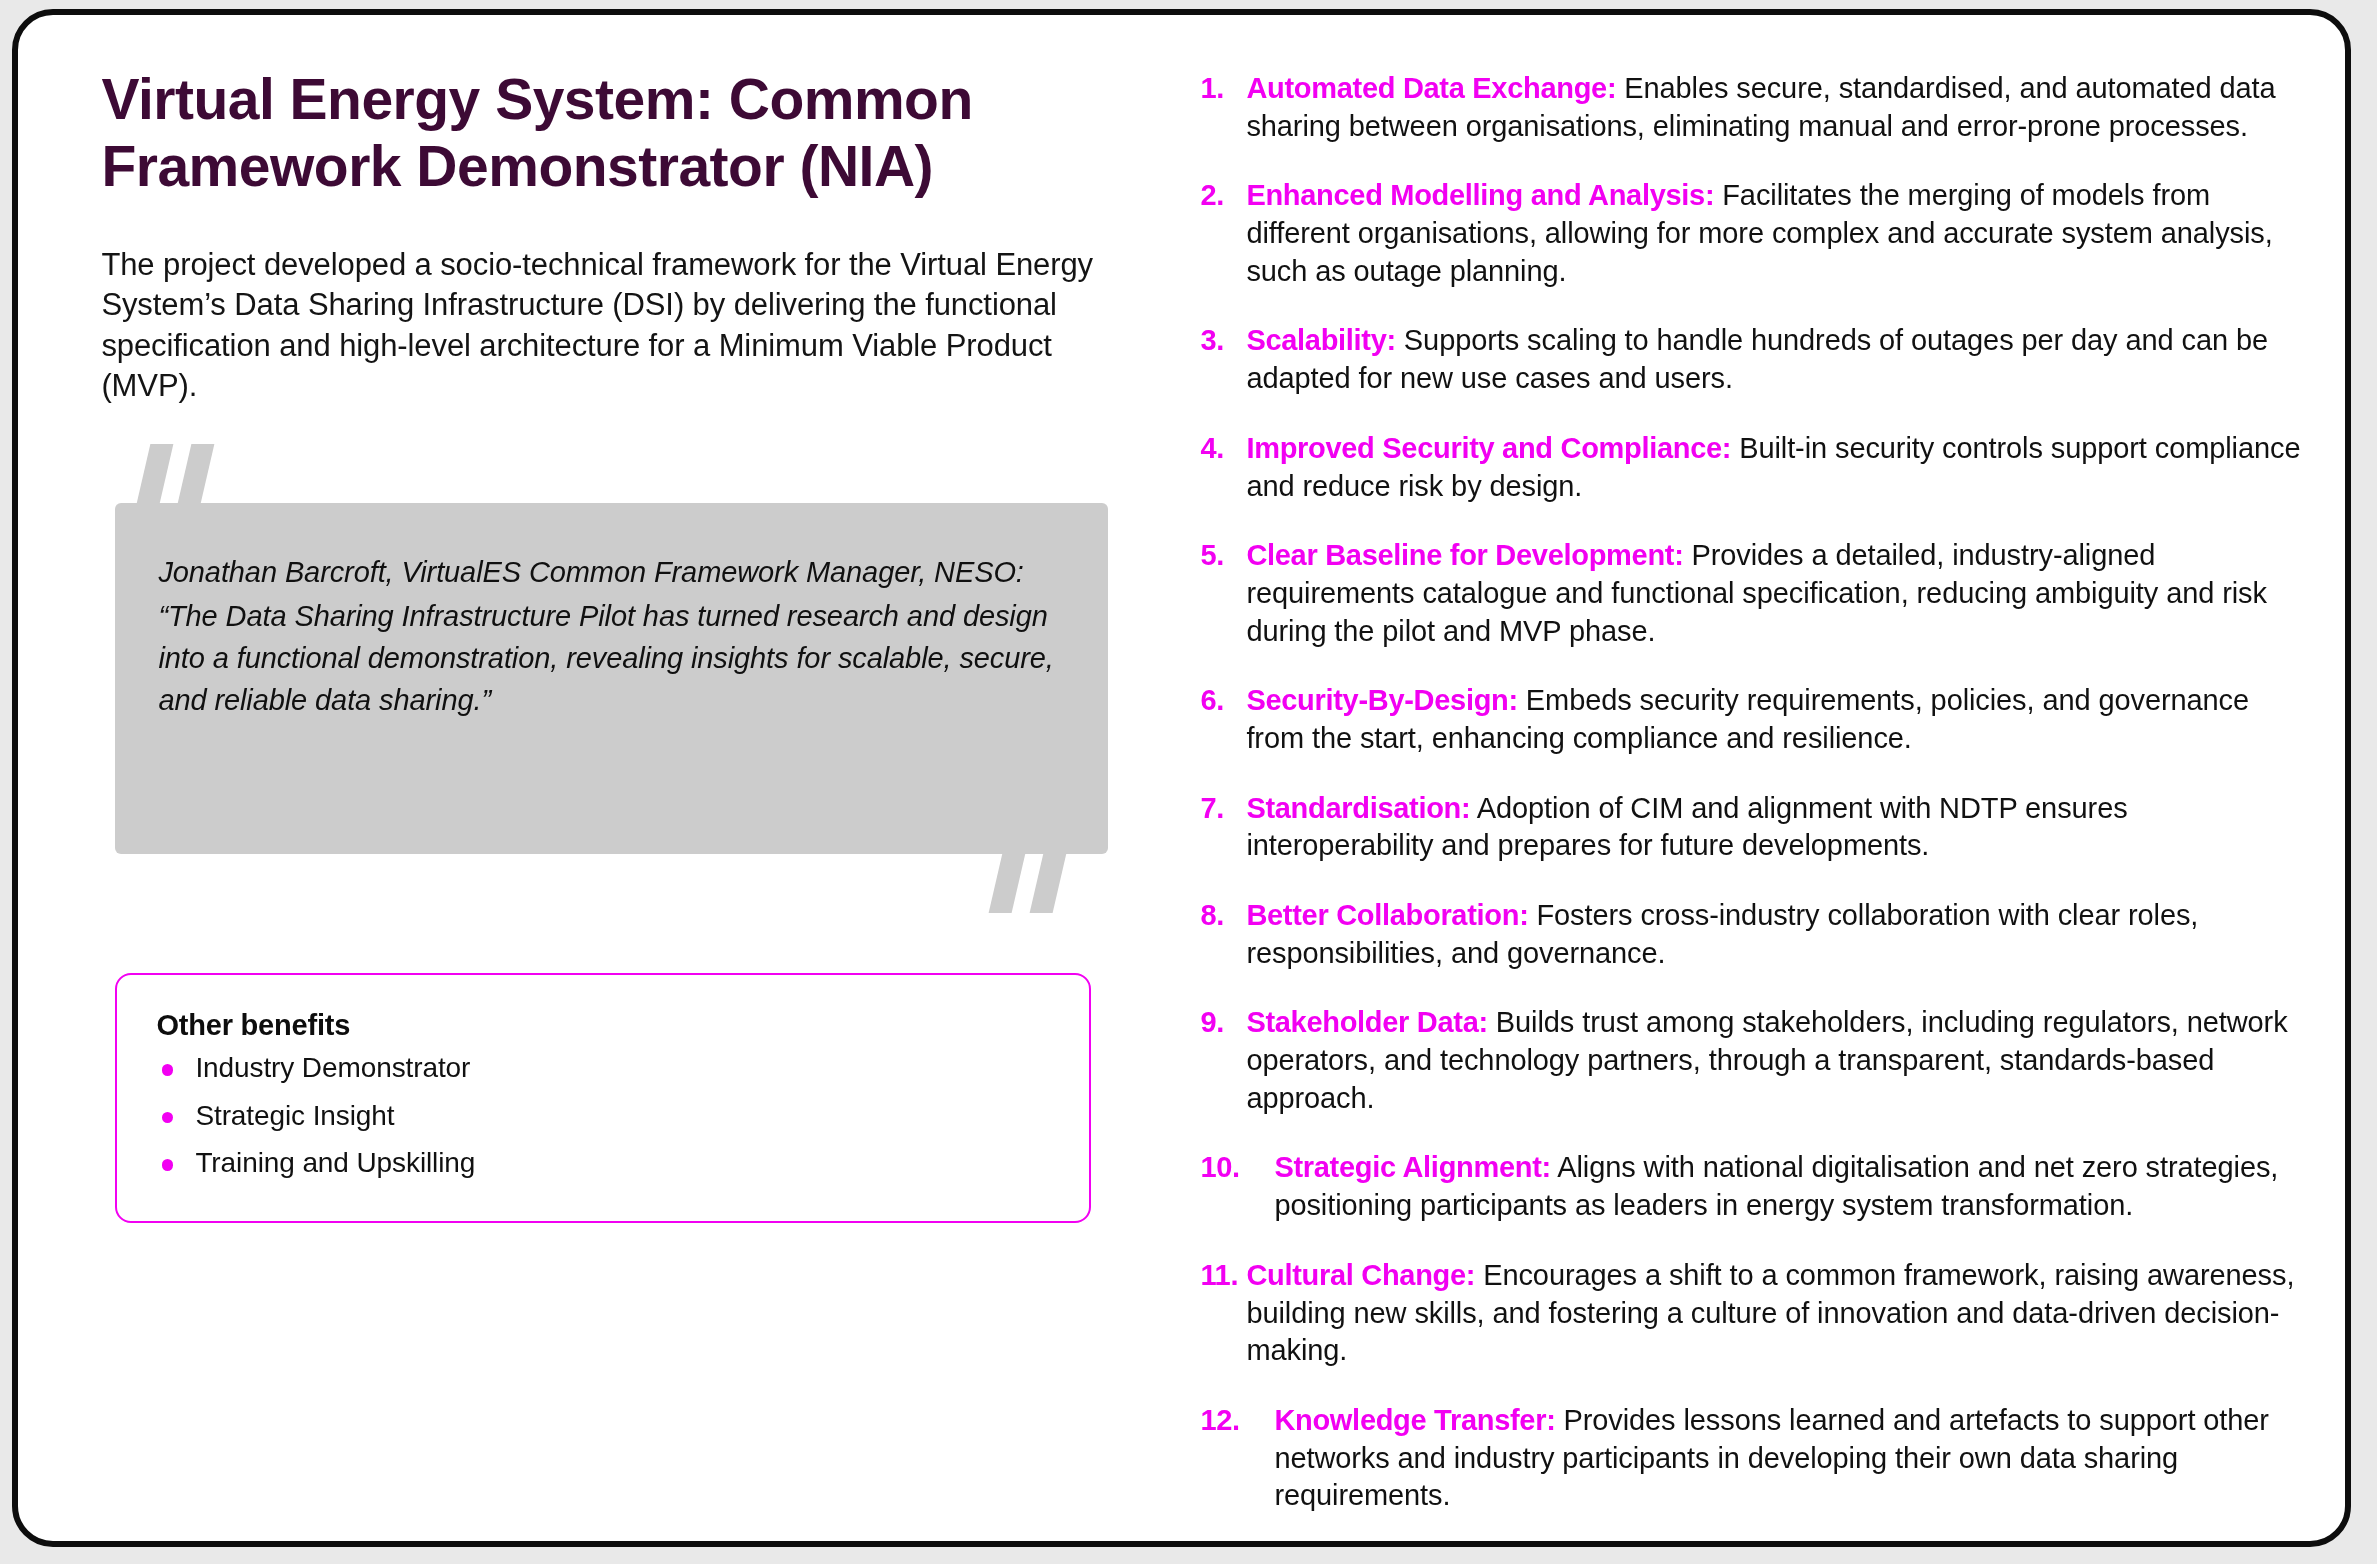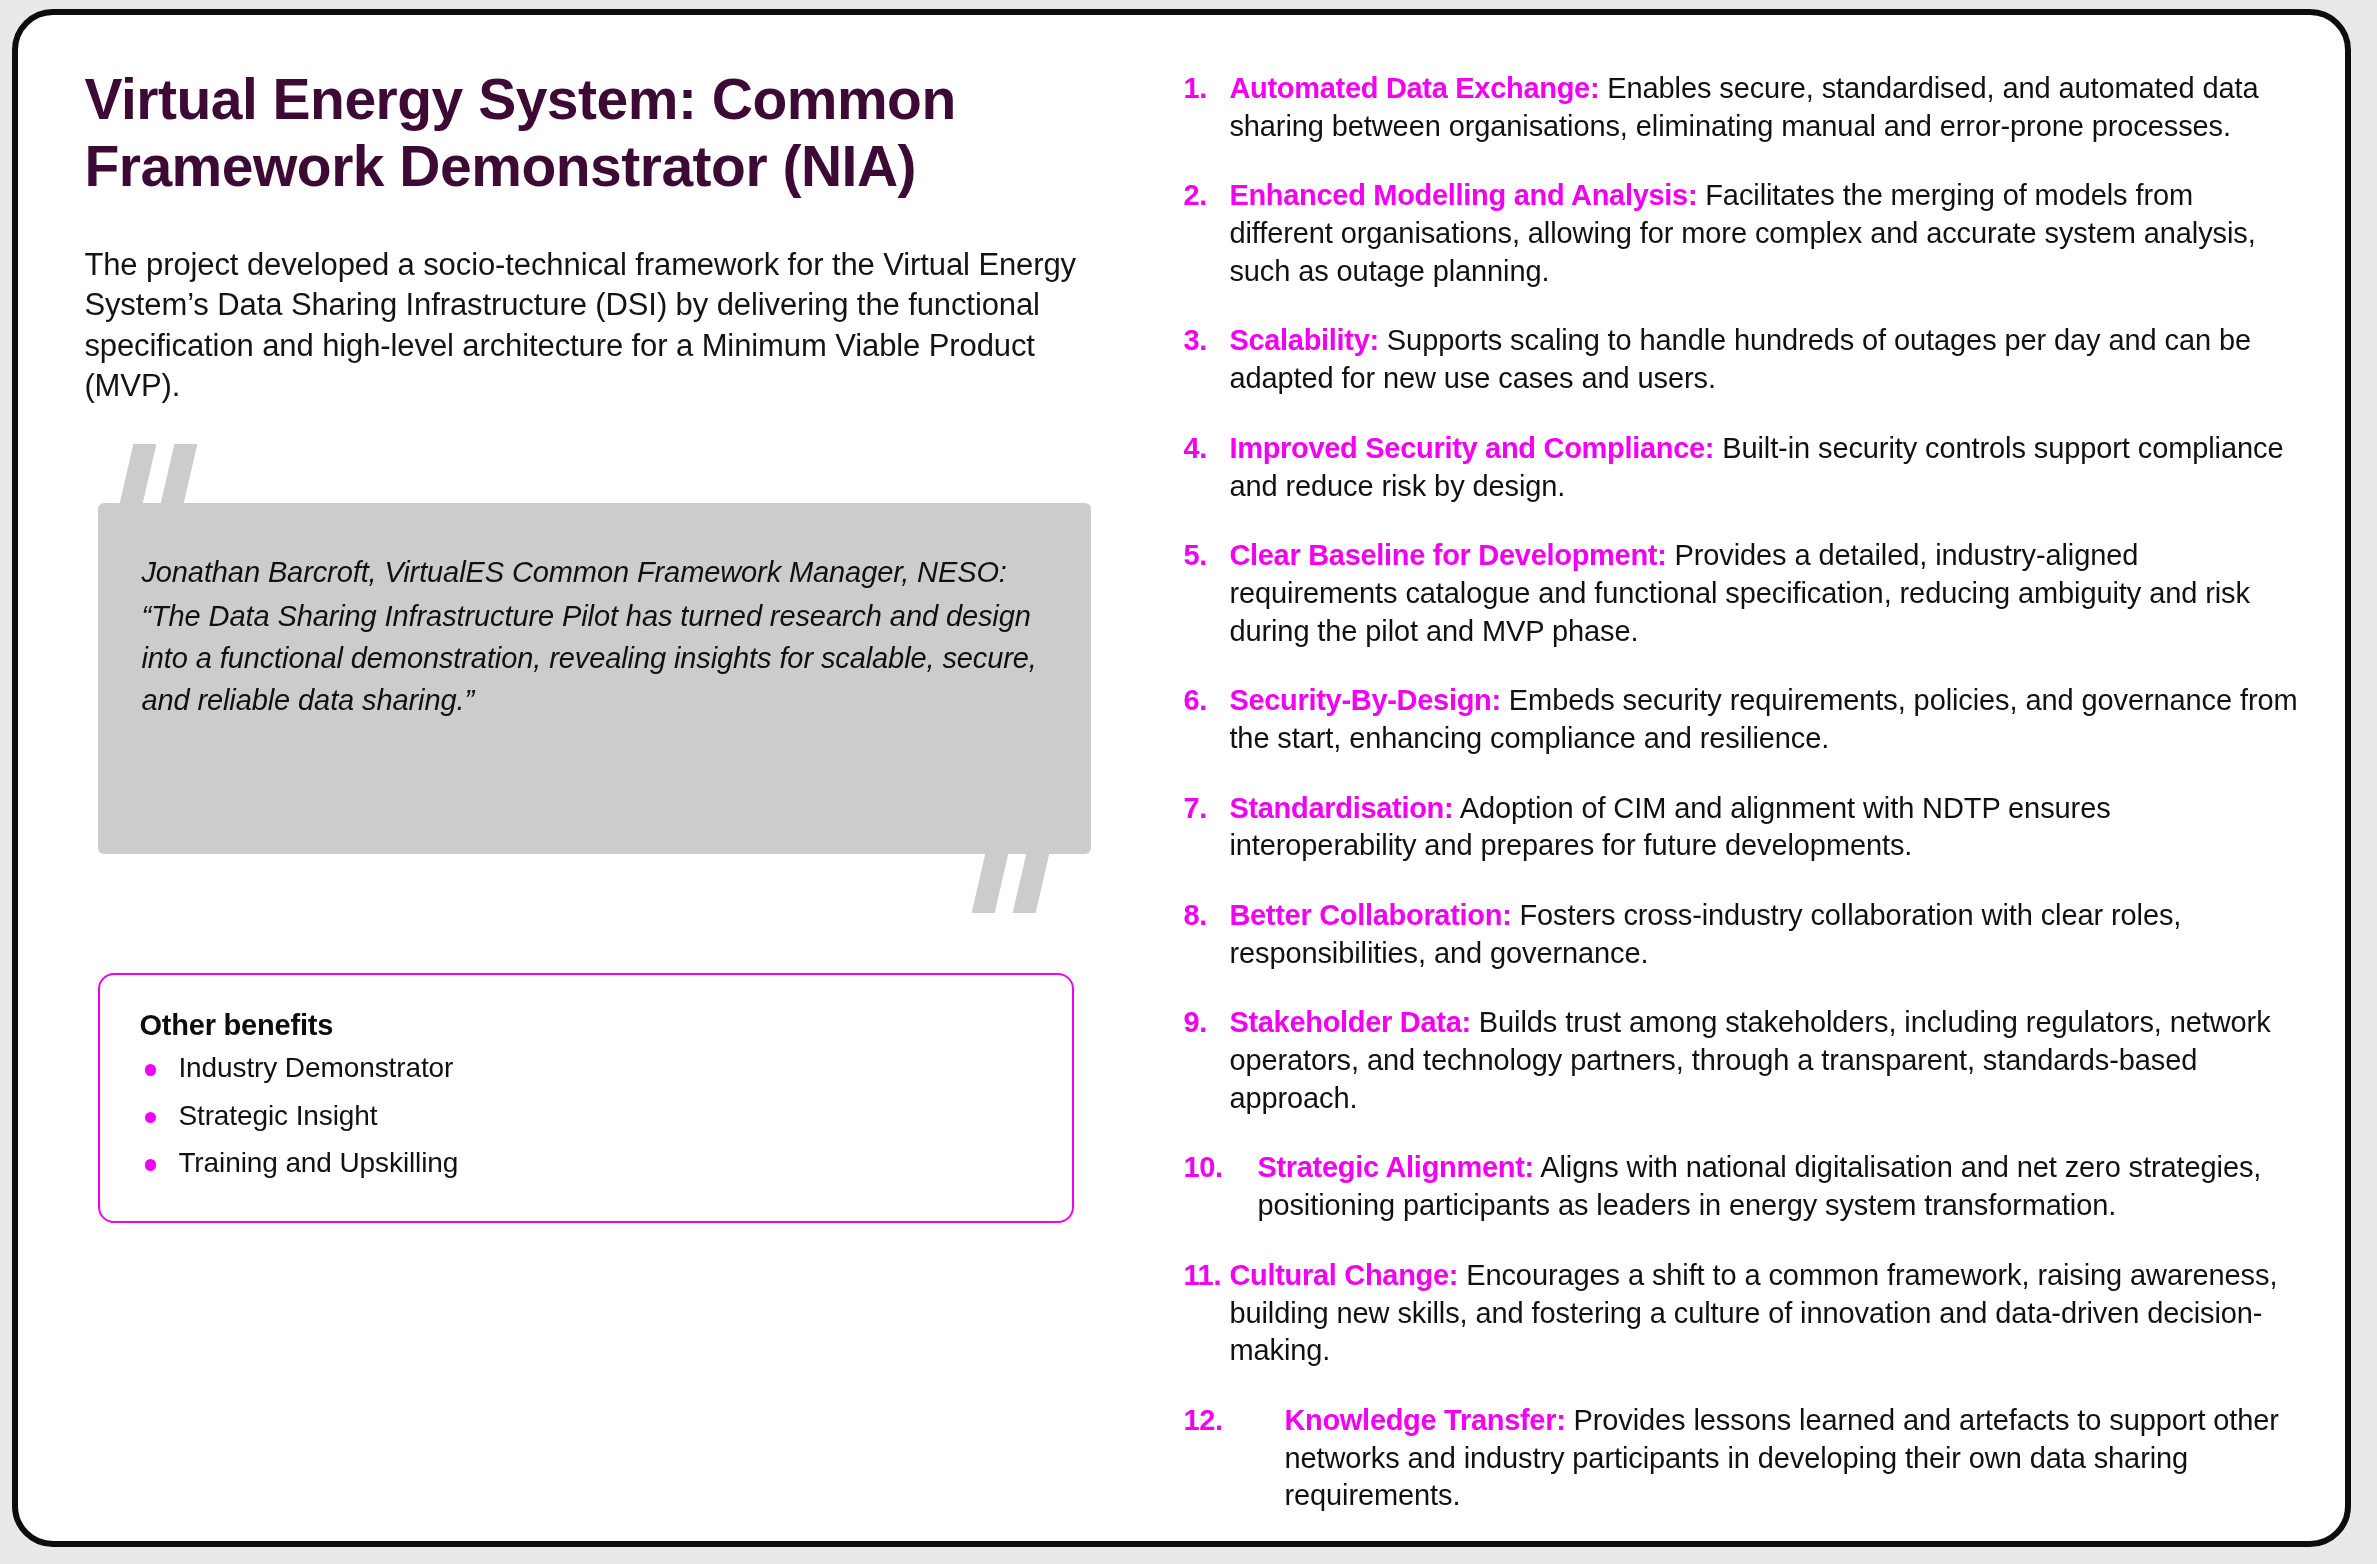--- a/index.html
+++ b/index.html
@@ -25,20 +25,21 @@
     border-radius: 41px;
     box-sizing: border-box;
     overflow: hidden;
   }
 
   .columns {
     display: flex;
     width: 100%;
     height: 100%;
     box-sizing: border-box;
+    padding-left: 17px;
   }
 
   
   .col-left {
     width: 1126px;
     flex: 0 0 1126px;
     padding: 51px 0 0 66px;
     box-sizing: border-box;
   }
 
@@ -164,21 +165,21 @@
   .benefit-items {
     list-style: none;
     margin: 0;
     padding: 0;
   }
   .benefit-item {
     display: flex;
     align-items: flex-start;
     margin-bottom: 32px;
   }
-  .benefit-item:last-child { margin-bottom: 8px; gap: 27px; }
+  .benefit-item:last-child { margin-bottom: 8px; }
   .item-num {
     flex: 0 0 auto;
     min-width: 39px;
     font-size: 29px;
     font-weight: 800;
     color: #f200f2;
     line-height: 1.30;
     letter-spacing: -0.3px;
     padding-right: 7px;
     white-space: nowrap;

